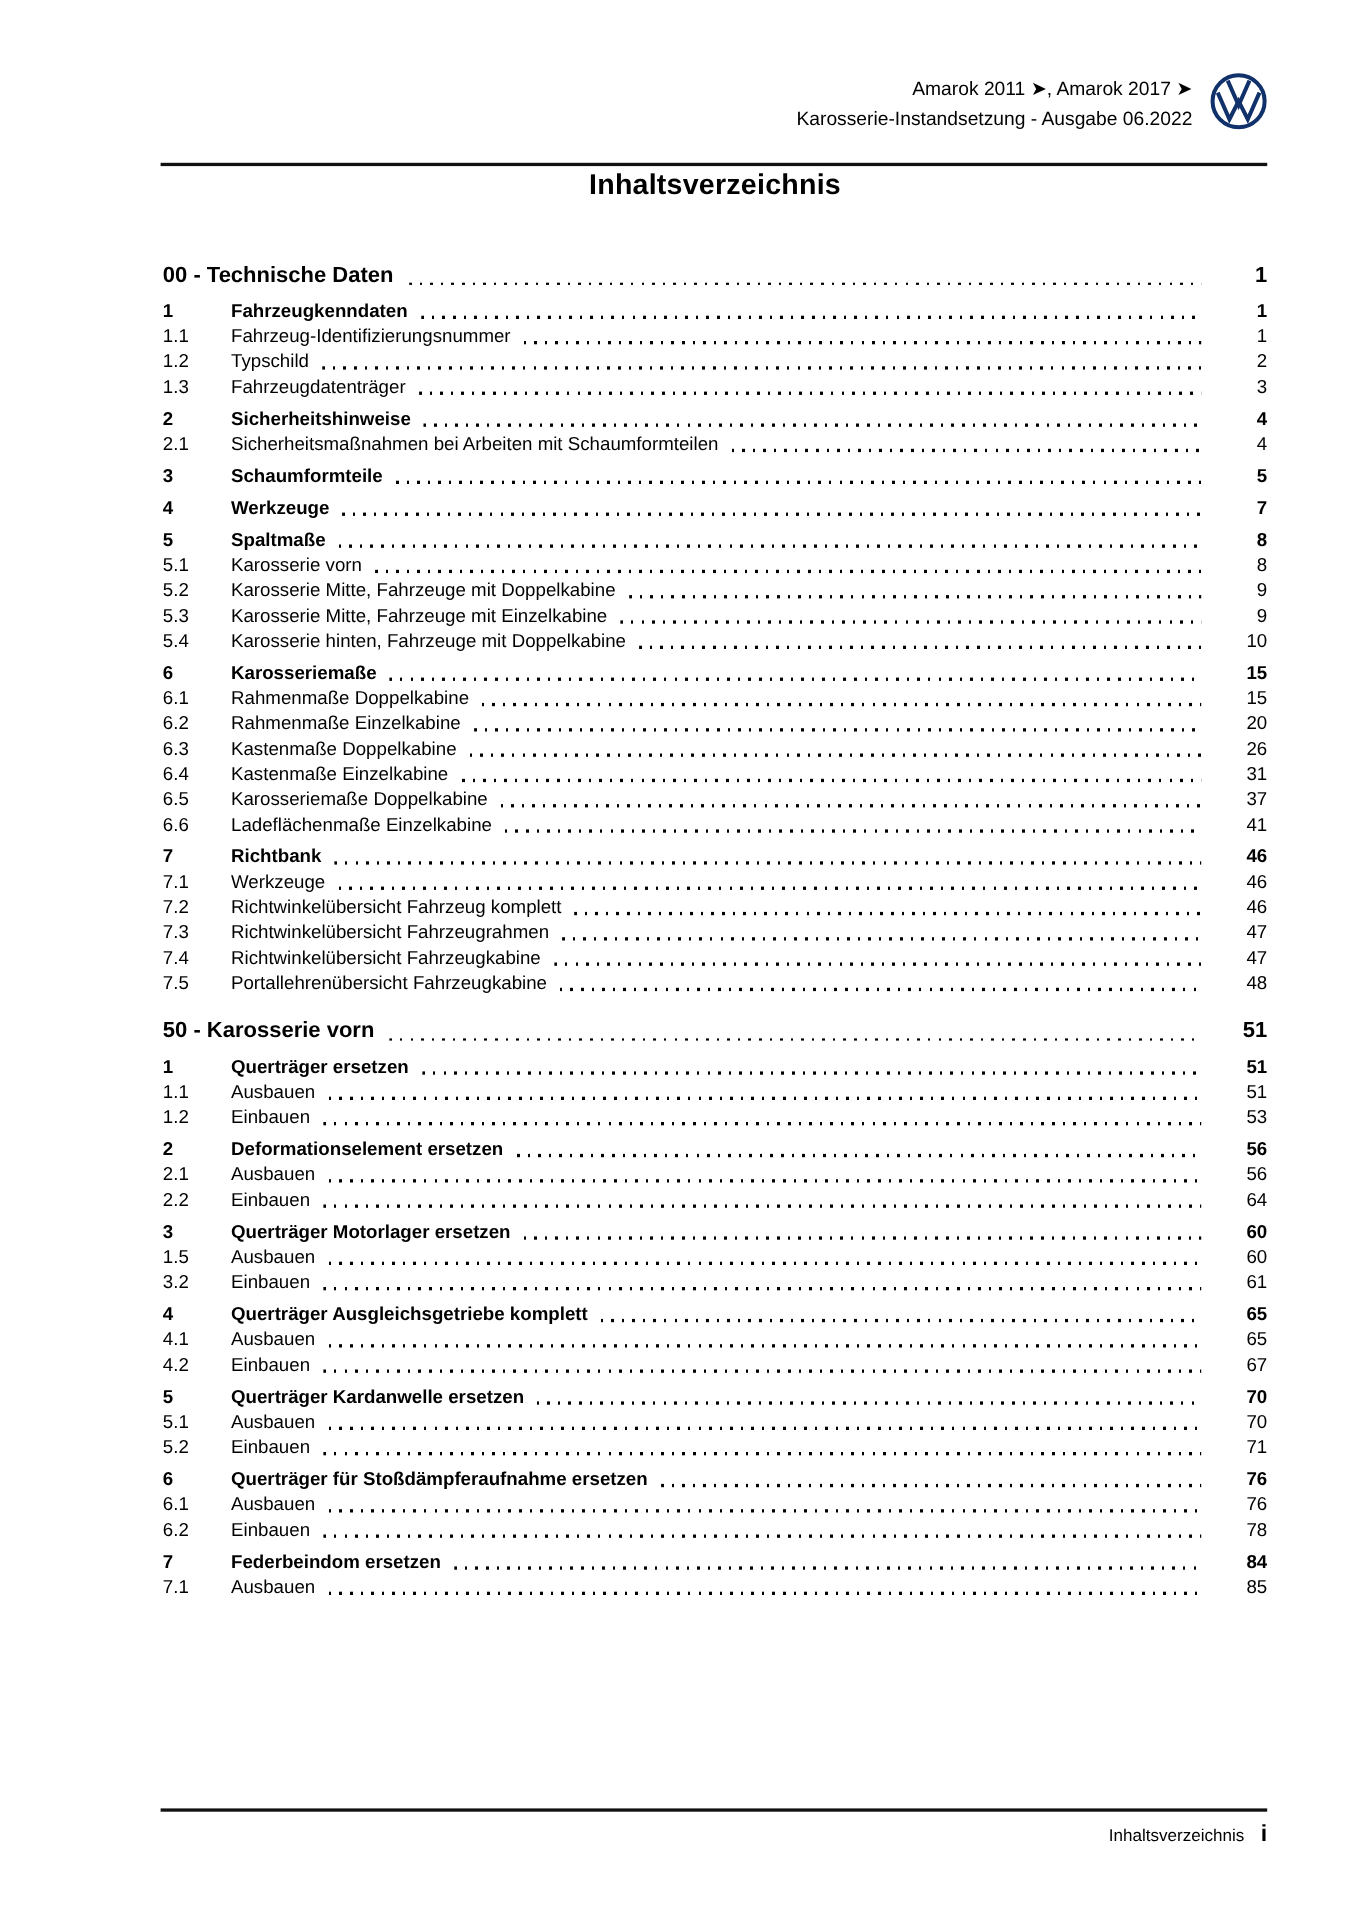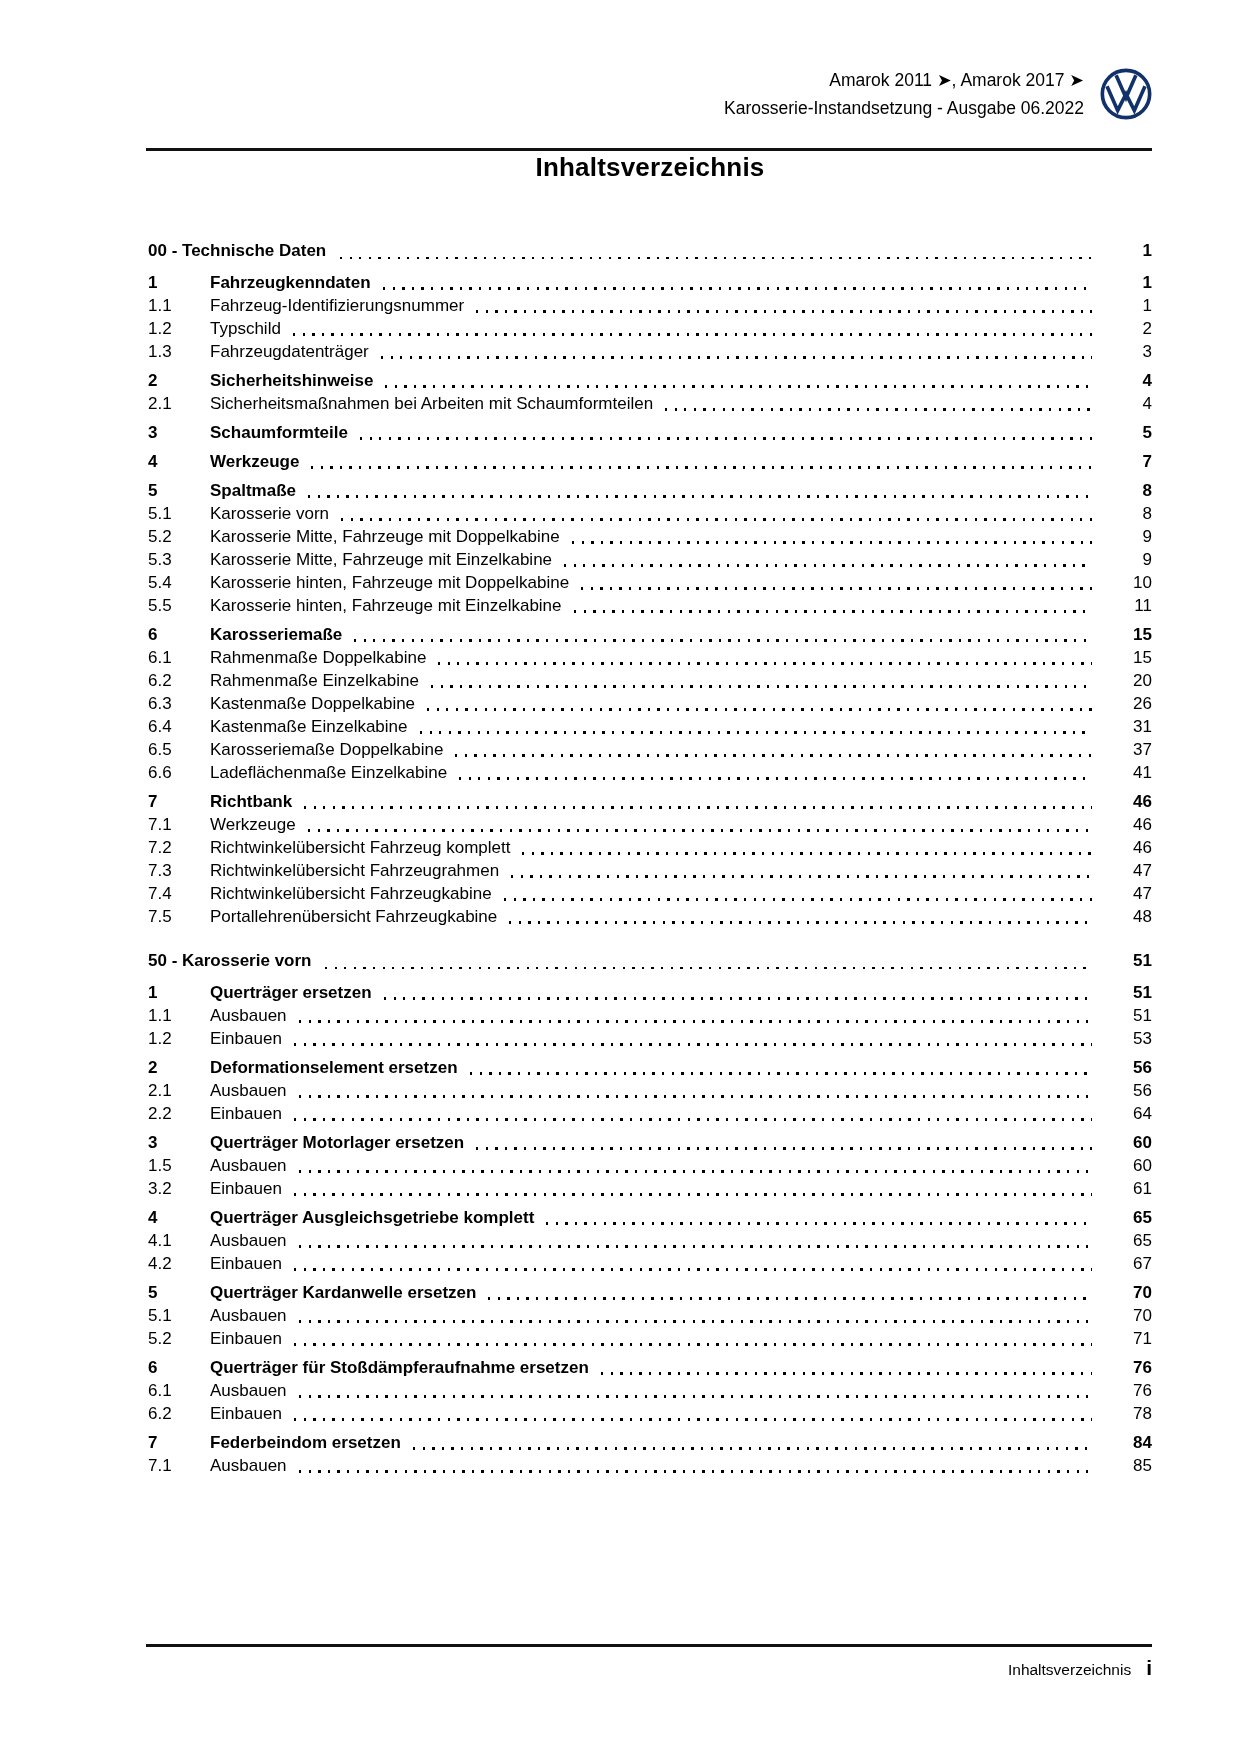--- a/index.html
+++ b/index.html
@@ -8,21 +8,21 @@
     width:1240px;height:1753px;
     background:#ffffff;
     font-family:"Liberation Sans", sans-serif;
     color:#000;
     margin:0 auto;
     overflow:hidden;
   }
   
   .header{
     position:absolute;left:148px;right:88px;top:66px;
-    display:flex;justify-content:flex-end;align-items:center;gap:16px;
+    display:flex;justify-content:flex-end;align-items:flex-start;gap:16px;
   }
   .header-text{
     text-align:right;
     font-size:17.5px;
     line-height:1.6;
     white-space:nowrap;
   }
   .logo{width:52px;height:52px;flex:none;}
   .header-rule{
     position:absolute;left:146px;right:88px;top:148px;
@@ -35,21 +35,21 @@
     font-size:26px;font-weight:bold;
     letter-spacing:.2px;
   }
   
   .toc{position:absolute;left:148px;right:88px;top:218px;}
   .row{display:flex;align-items:baseline;}
   .entry-row{font-size:17px;line-height:23px;}
   .entry-row .num{flex:none;width:62px;}
   .entry-row .title{flex:none;padding-right:4px;white-space:nowrap;}
   .entry-row.b{font-weight:bold;margin-top:6px;}
-  .section-row{font-size:17px;font-weight:bold;line-height:27px;margin-top:19px;margin-bottom:7px;}
+  .section-row{font-size:20px;font-weight:bold;line-height:27px;margin-top:19px;margin-bottom:7px;}
   .section-row .sec-label{flex:none;padding-right:6px;white-space:nowrap;}
   .leader{
     flex:1 1 auto;min-width:18px;
     align-self:flex-end;
     height:2.3px;margin:0 10px 4.5px 8px;
     background-image:repeating-linear-gradient(90deg,#000 0 2.3px,transparent 2.3px 9.6px);
   }
   .section-row .leader{margin-bottom:5px;}
   .page-col{flex:none;width:50px;text-align:right;}
   
@@ -164,26 +164,20 @@
         <span class="title">Karosserie Mitte, Fahrzeuge mit Einzelkabine</span>
         <span class="leader"></span>
         <span class="page-col">9</span>
       </div>
       <div class="row entry-row">
         <span class="num">5.4</span>
         <span class="title">Karosserie hinten, Fahrzeuge mit Doppelkabine</span>
         <span class="leader"></span>
         <span class="page-col">10</span>
       </div>
-      <div class="row entry-row">
-        <span class="num">5.5</span>
-        <span class="title">Karosserie hinten, Fahrzeuge mit Einzelkabine</span>
-        <span class="leader"></span>
-        <span class="page-col">11</span>
-      </div>
       <div class="row entry-row b">
         <span class="num">6</span>
         <span class="title">Karosseriemaße</span>
         <span class="leader"></span>
         <span class="page-col">15</span>
       </div>
       <div class="row entry-row">
         <span class="num">6.1</span>
         <span class="title">Rahmenmaße Doppelkabine</span>
         <span class="leader"></span>

